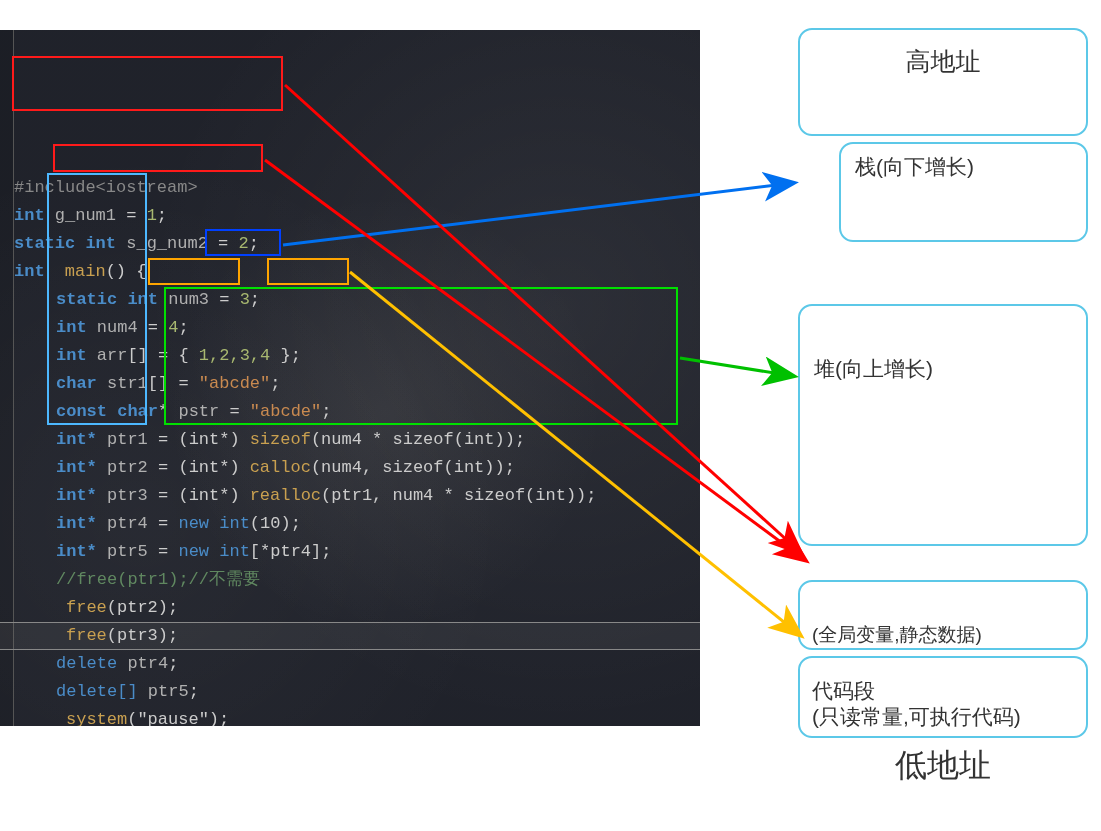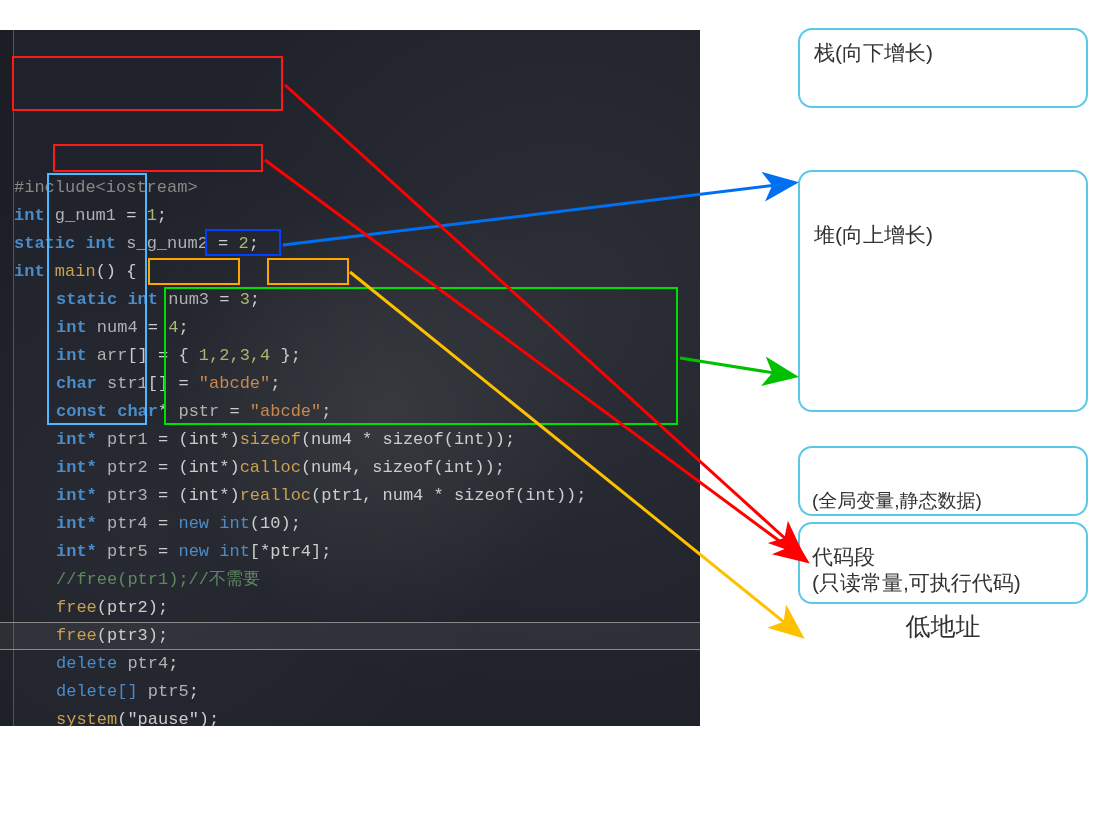--- a/index.html
+++ b/index.html
@@ -48,21 +48,21 @@
   .num { color: #b5cea8; }
   .str { color: #ce9178; }
   .cmt { color: #6a9955; }
   .fn { color: #dcdcaa; }
   .var { color: #9cdcfe; }
   .prep { color: #c586c0; }
 
   .code-panel .prep { color: #888; }
   .code-panel .kw, .code-panel .type { color: #4a8cc8; }
   .code-panel .var { color: #b0b0b0; }
-  .code-panel .fn { color: #c9a050; }
+  .code-panel .fn { color: #c9a050; margin-left: 10px; }
   .code-panel .str { color: #c98a50; }
   .code-panel .num { color: #a8b870; }
   .code-panel .cmt { color: #608860; }
 
   .box {
     position: absolute;
     border: 2px solid;
     background: transparent;
     pointer-events: none;
   }
@@ -84,21 +84,21 @@
     font-family: "SimSun","Microsoft YaHei",sans-serif;
     font-size: 21px;
     padding: 10px 14px;
     margin-bottom: 6px;
     background: #fff;
     line-height: 26px;
   }
   .mem-desc { font-family: "SimSun",sans-serif; }
   .mem-label-out {
     font-family: "SimSun","Microsoft YaHei",sans-serif;
-    font-size: 25px;
+    font-size: 32px;
     text-align: center;
     margin: 2px 0 16px 0;
     color: #333;
   }
   
   svg.arrows {
     position: absolute;
     top: 0; left: 0;
     width: 1101px; height: 831px;
     pointer-events: none;
@@ -139,21 +139,24 @@
 
 <div class="box box-red" style="top:56px;  left:12px;  width:271px; height:55px;"></div>
 <div class="box box-red" style="top:144px; left:53px;  width:210px; height:28px;"></div>
 <div class="box box-lblue" style="top:173px; left:47px;  width:100px; height:252px;"></div>
 <div class="box box-blue-dark" style="top:229px; left:205px; width:76px;  height:27px;"></div>
 <div class="box box-orange" style="top:258px; left:148px; width:92px;  height:27px;"></div>
 <div class="box box-orange" style="top:258px; left:267px; width:82px;  height:27px;"></div>
 <div class="box box-green" style="top:287px; left:164px; width:514px; height:138px;"></div>
 
 <div class="mem-diagram">
-  <div class="mem-box" style="height:80px;">
+  <div class="mem-box" style="height:108px; text-align:center; font-size:25px; padding-top:18px;">
+    <span>高地址</span>
+  </div>
+  <div class="mem-box" style="height:100px;margin-left:41px;">
     <span class="mem-desc">栈(向下增长)</span>
   </div>
   <div style="height:56px;"></div>
   <div class="mem-box" style="height:242px;">
     <div style="height:40px;"></div>
     <span class="mem-desc">堆(向上增长)</span>
   </div>
   <div style="height:28px;"></div>
   <div class="mem-box" style="height:70px; padding:8px 12px;">
     <div class="mem-desc" style="font-size:19px;margin-top:32px;">(全局变量,静态数据)</div>

